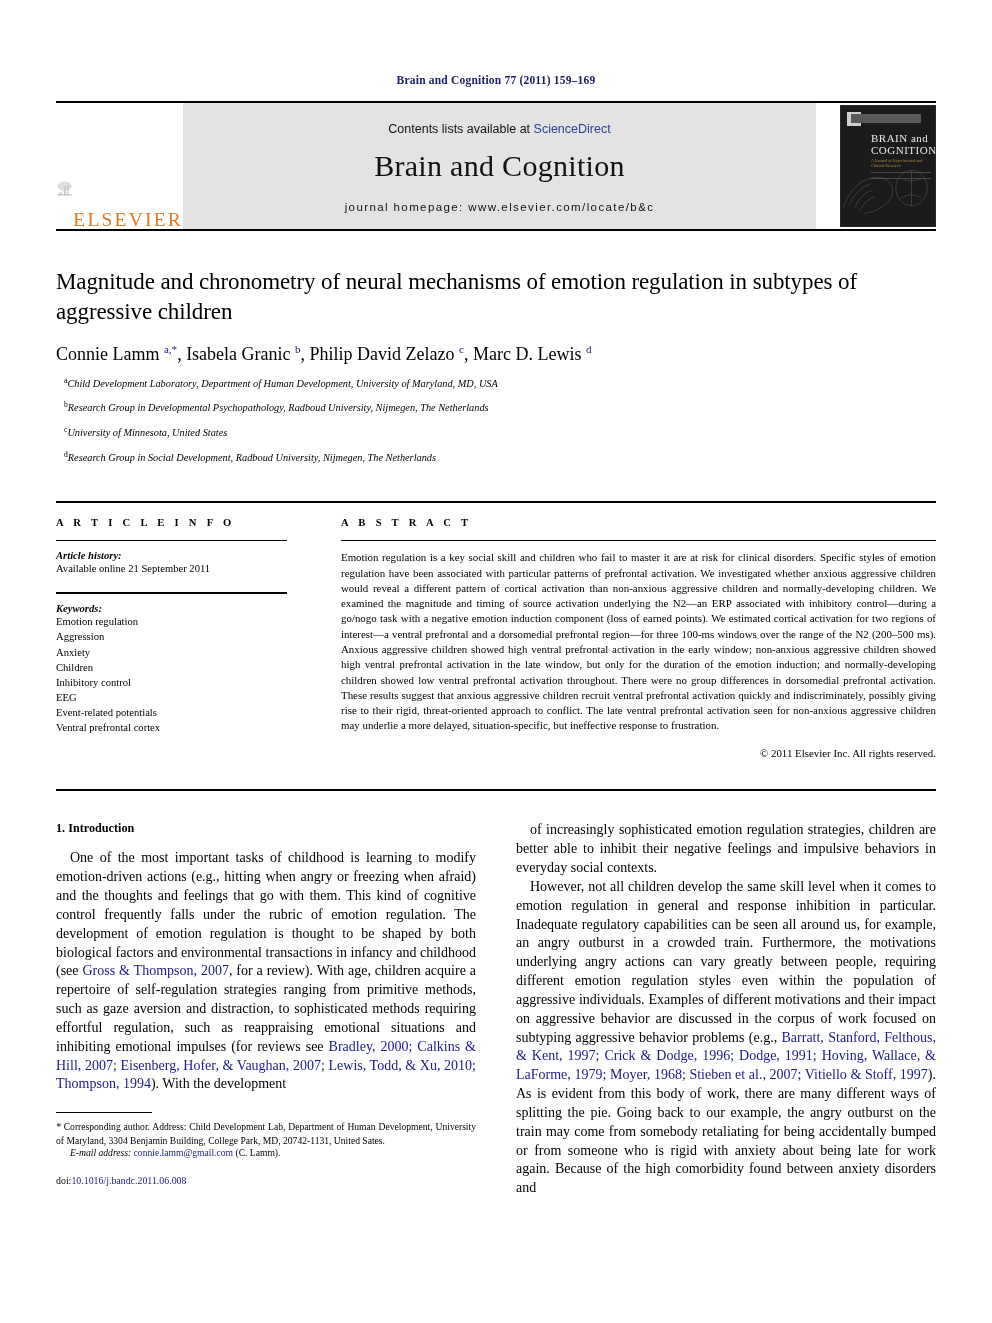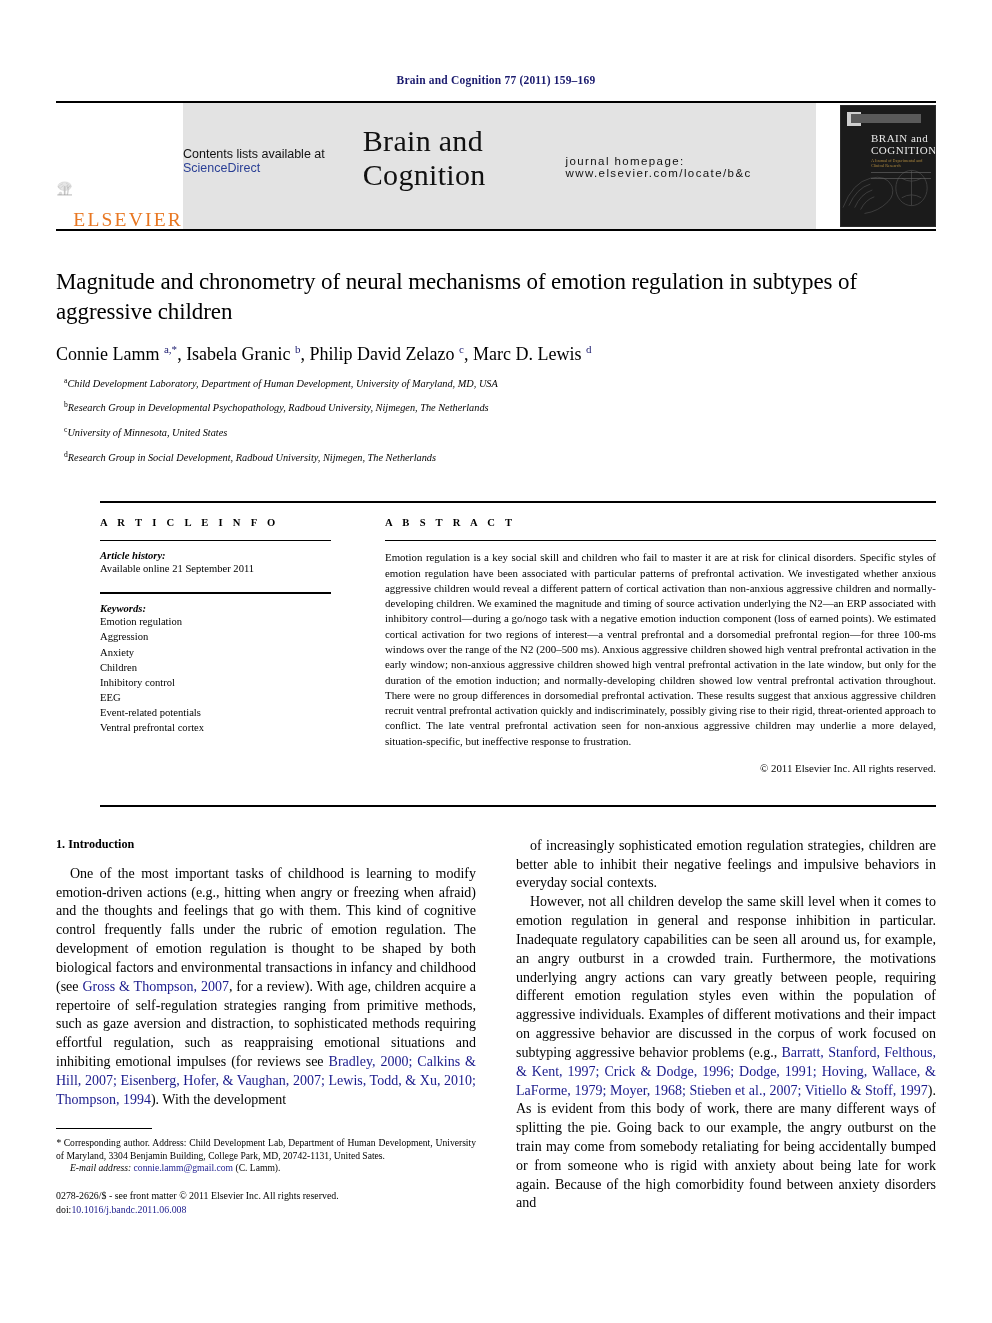--- a/index.html
+++ b/index.html
@@ -49,21 +49,21 @@
     color: #E87722;
     font-size: 19.5px;
     letter-spacing: 2.2px;
     line-height: 1;
     margin-top: 1px;
   }
   .mast-center {
     flex: 1 1 auto;
     background: #e3e3e3;
     display: flex;
-    flex-direction: row;
+    flex-direction: column;
     justify-content: center;
     align-items: center;
     padding: 8px 0 6px;
   }
   .contents-line {
     font-family: "Liberation Sans", sans-serif;
     font-size: 12.5px;
     color: #111;
     margin-bottom: 13px;
   }
@@ -130,21 +130,20 @@
   }
   .affil sup { font-style: normal; font-size: 7.6px; }
 
   
   .infoabs {
     margin-top: 36px;
     display: flex;
     border-top: 2px solid #000;
     border-bottom: 2px solid #000;
     padding-top: 0;
-    margin-left: 44px;
   }
   .col-info {
     width: 253px; flex: 0 0 253px;
     padding: 14px 22px 22px 0;
     border-right: 0;
   }
   .col-abs {
     flex: 1 1 auto;
     padding: 14px 0 20px 32px;
   }
@@ -319,21 +318,20 @@
       <h2 class="secnum">1. Introduction</h2>
       <p class="para">One of the most important tasks of childhood is learning to modify emotion-driven actions (e.g., hitting when angry or freezing when afraid) and the thoughts and feelings that go with them. This kind of cognitive control frequently falls under the rubric of emotion regulation. The development of emotion regulation is thought to be shaped by both biological factors and environmental transactions in infancy and childhood (see <span class="cit">Gross &amp; Thompson, 2007</span>, for a review). With age, children acquire a repertoire of self-regulation strategies ranging from primitive methods, such as gaze aversion and distraction, to sophisticated methods requiring effortful regulation, such as reappraising emotional situations and inhibiting emotional impulses (for reviews see <span class="cit">Bradley, 2000; Calkins &amp; Hill, 2007; Eisenberg, Hofer, &amp; Vaughan, 2007; Lewis, Todd, &amp; Xu, 2010; Thompson, 1994</span>). With the development</p>
 
       <div class="footnote-wrap">
         <div class="fn-rule"></div>
         <p class="fn"><span class="lbl">*</span> Corresponding author. Address: Child Development Lab, Department of Human Development, University of Maryland, 3304 Benjamin Building, College Park, MD, 20742-1131, United Sates.</p>
         <p class="fn-email"><span class="lbl" style="font-style:italic">E-mail address:</span> <span class="cit">connie.lamm@gmail.com</span> <span>(C. Lamm).</span></p>
       </div>
 
       <div class="imprint">
-        <div>0278-2626/$ - see front matter © 2011 Elsevier Inc. All rights reserved.</div>
         <div><span>doi:</span><span class="doi">10.1016/j.bandc.2011.06.008</span></div>
       </div>
     </div>
 
     <div class="bcol">
       <p class="para">of increasingly sophisticated emotion regulation strategies, children are better able to inhibit their negative feelings and impulsive behaviors in everyday social contexts.</p>
       <p class="para">However, not all children develop the same skill level when it comes to emotion regulation in general and response inhibition in particular. Inadequate regulatory capabilities can be seen all around us, for example, an angry outburst in a crowded train. Furthermore, the motivations underlying angry actions can vary greatly between people, requiring different emotion regulation styles even within the population of aggressive individuals. Examples of different motivations and their impact on aggressive behavior are discussed in the corpus of work focused on subtyping aggressive behavior problems (e.g., <span class="cit">Barratt, Stanford, Felthous, &amp; Kent, 1997; Crick &amp; Dodge, 1996; Dodge, 1991; Hoving, Wallace, &amp; LaForme, 1979; Moyer, 1968; Stieben et al., 2007; Vitiello &amp; Stoff, 1997</span>). As is evident from this body of work, there are many different ways of splitting the pie. Going back to our example, the angry outburst on the train may come from somebody retaliating for being accidentally bumped or from someone who is rigid with anxiety about being late for work again. Because of the high comorbidity found between anxiety disorders and</p>
     </div>
   </div>
 

